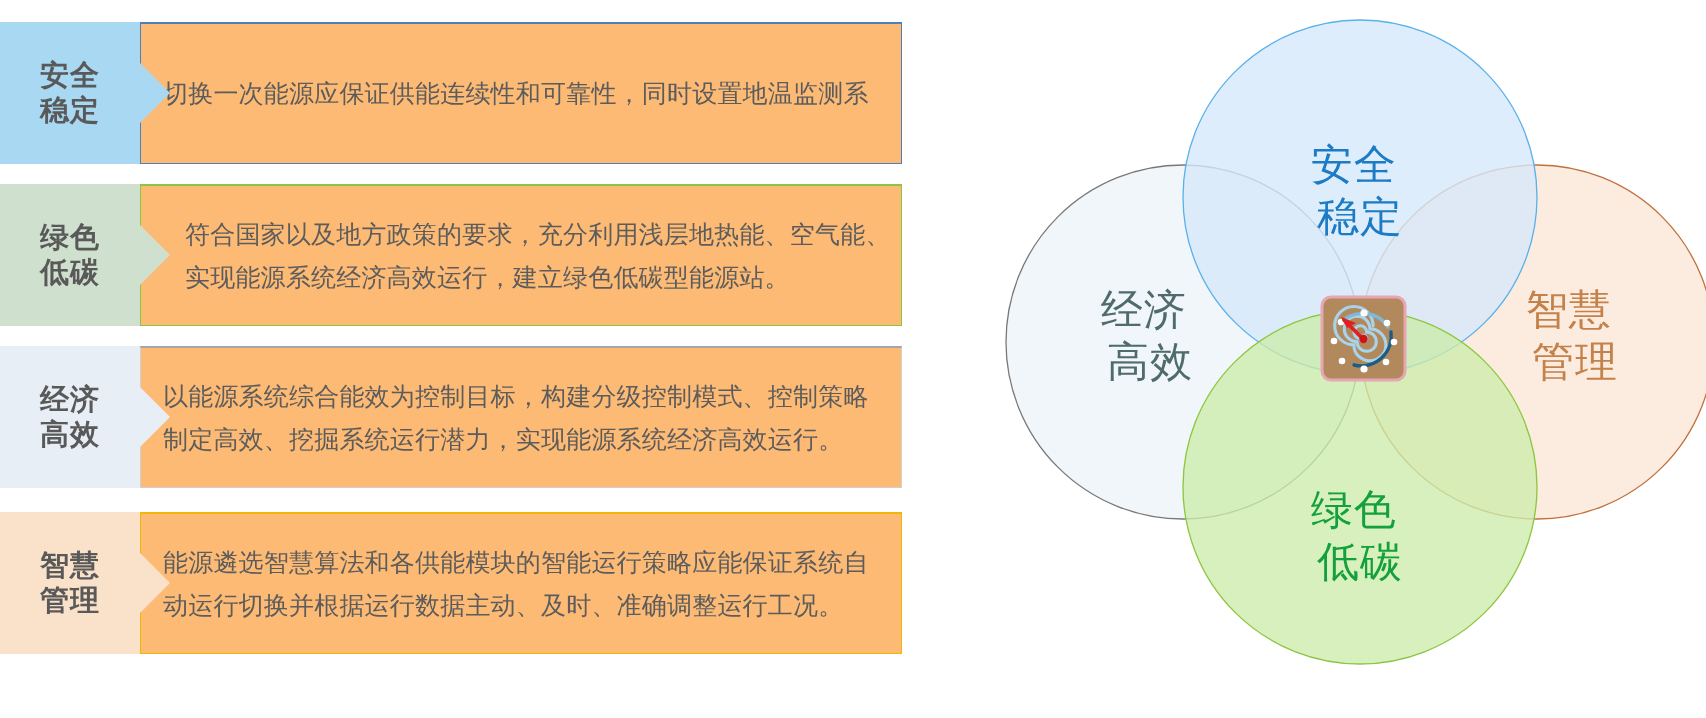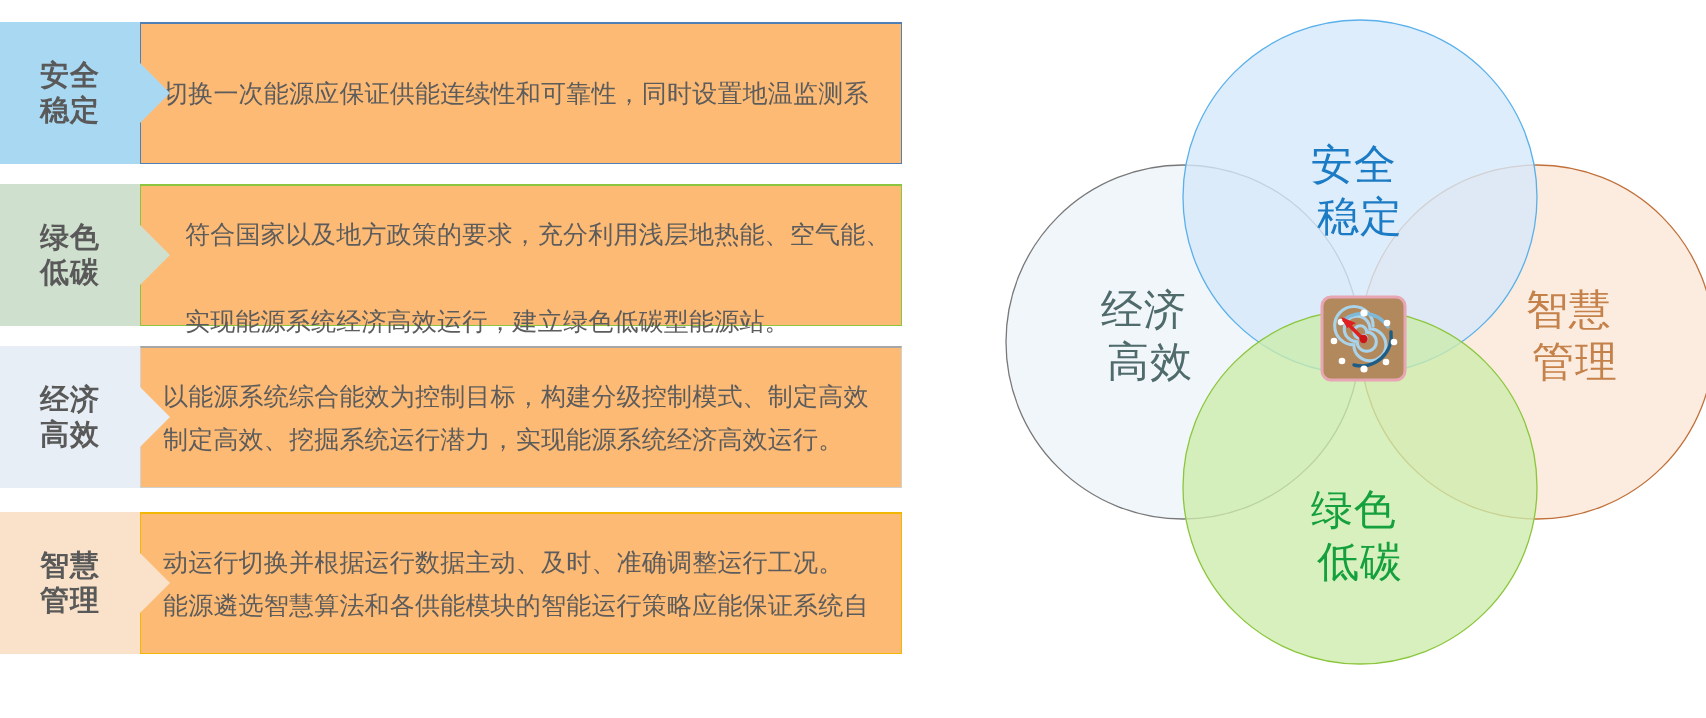--- a/index.html
+++ b/index.html
@@ -79,21 +79,21 @@
     padding-left: 22px;
     padding-right: 14px;
   }
   .feature-line {
     font-size: 25px;
     color: #5c5c5c;
     line-height: 1.72;
     letter-spacing: 0.2px;
     white-space: nowrap;
   }
-  .feature-line.indent { text-indent: 22px; margin-top: 44px; }
+  .feature-line.indent { text-indent: 22px; }
 
   
   #venn-panel {
     position: absolute;
     left: 930px;
     top: 12px;
     width: 776px;
     height: 718px;
   }
   #venn-svg { display: block; }
@@ -132,34 +132,34 @@
     </div>
   </div>
 
   <div class="feature-block" id="block-2" style="top: 346px;">
     <div class="feature-tab" id="tab-2" style="background: rgb(232, 238, 245);">
       <div class="feature-tab-line">经济</div>
       <div class="feature-tab-line">高效</div>
     </div>
     <div class="feature-arrow" id="arrow-2" style="border-left: 30px solid rgb(232, 238, 245);"></div>
     <div class="feature-body" id="body-2" style="border-width: 2px 1px 1px; border-style: solid; border-color: rgb(166, 166, 166) rgb(208, 208, 208) rgb(208, 208, 208); border-image: initial;">
-      <div class="feature-line">以能源系统综合能效为控制目标，构建分级控制模式、制定高效</div>
+      <div class="feature-line">以能源系统综合能效为控制目标，构建分级控制模式、控制策略</div>
       <div class="feature-line">制定高效、挖掘系统运行潜力，实现能源系统经济高效运行。</div>
     </div>
   </div>
 
   <div class="feature-block" id="block-3" style="top: 512px;">
     <div class="feature-tab" id="tab-3" style="background: rgb(250, 226, 202);">
       <div class="feature-tab-line">智慧</div>
       <div class="feature-tab-line">管理</div>
     </div>
     <div class="feature-arrow" id="arrow-3" style="border-left: 30px solid rgb(250, 226, 202);"></div>
     <div class="feature-body" id="body-3" style="border-width: 2px 1px 1px; border-style: solid; border-color: rgb(242, 183, 5); border-image: initial;">
+      <div class="feature-line">能源遴选智慧算法和各供能模块的智能运行策略应能保证系统自</div>
       <div class="feature-line">动运行切换并根据运行数据主动、及时、准确调整运行工况。</div>
-      <div class="feature-line">能源遴选智慧算法和各供能模块的智能运行策略应能保证系统自</div>
     </div>
   </div>
 
 </div>
 
 <div id="venn-panel">
   <svg id="venn-svg" width="776" height="718" viewBox="0 0 776 718">
 
     <circle id="venn-circle-economy" cx="253" cy="330" r="177" fill="#eef4f9" fill-opacity="0.85" stroke="#787878" stroke-width="1.3"></circle>
 

